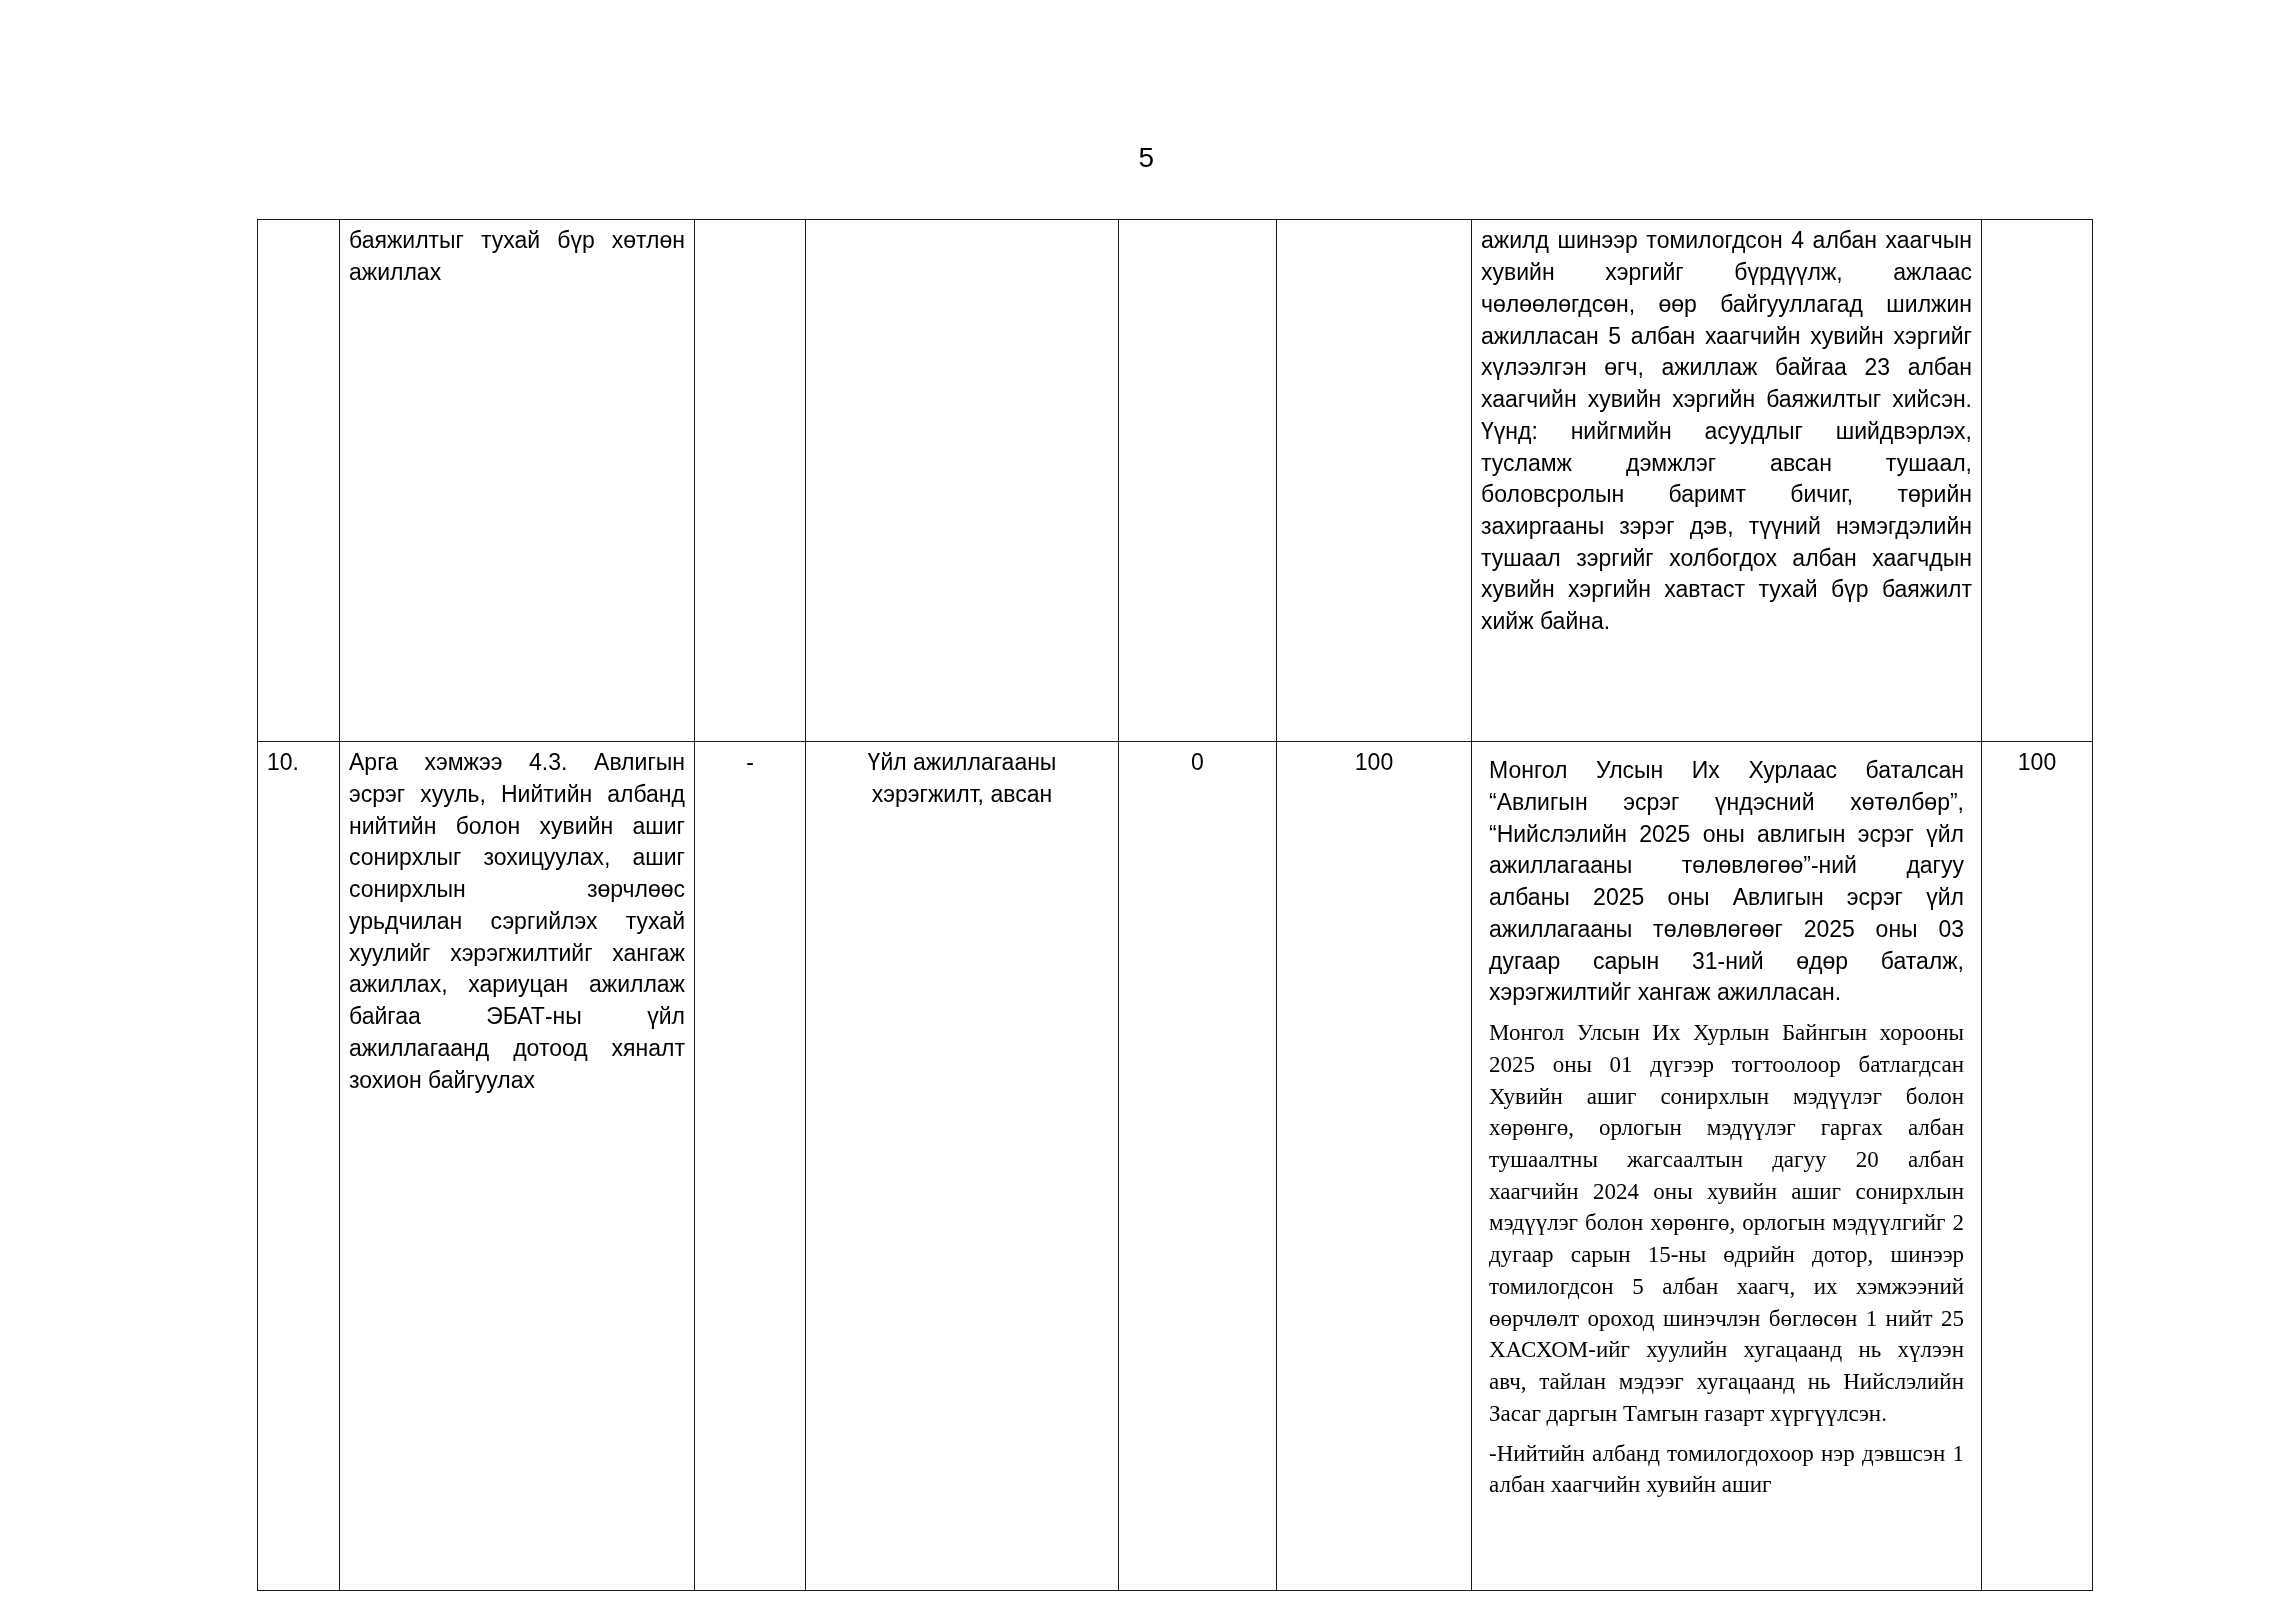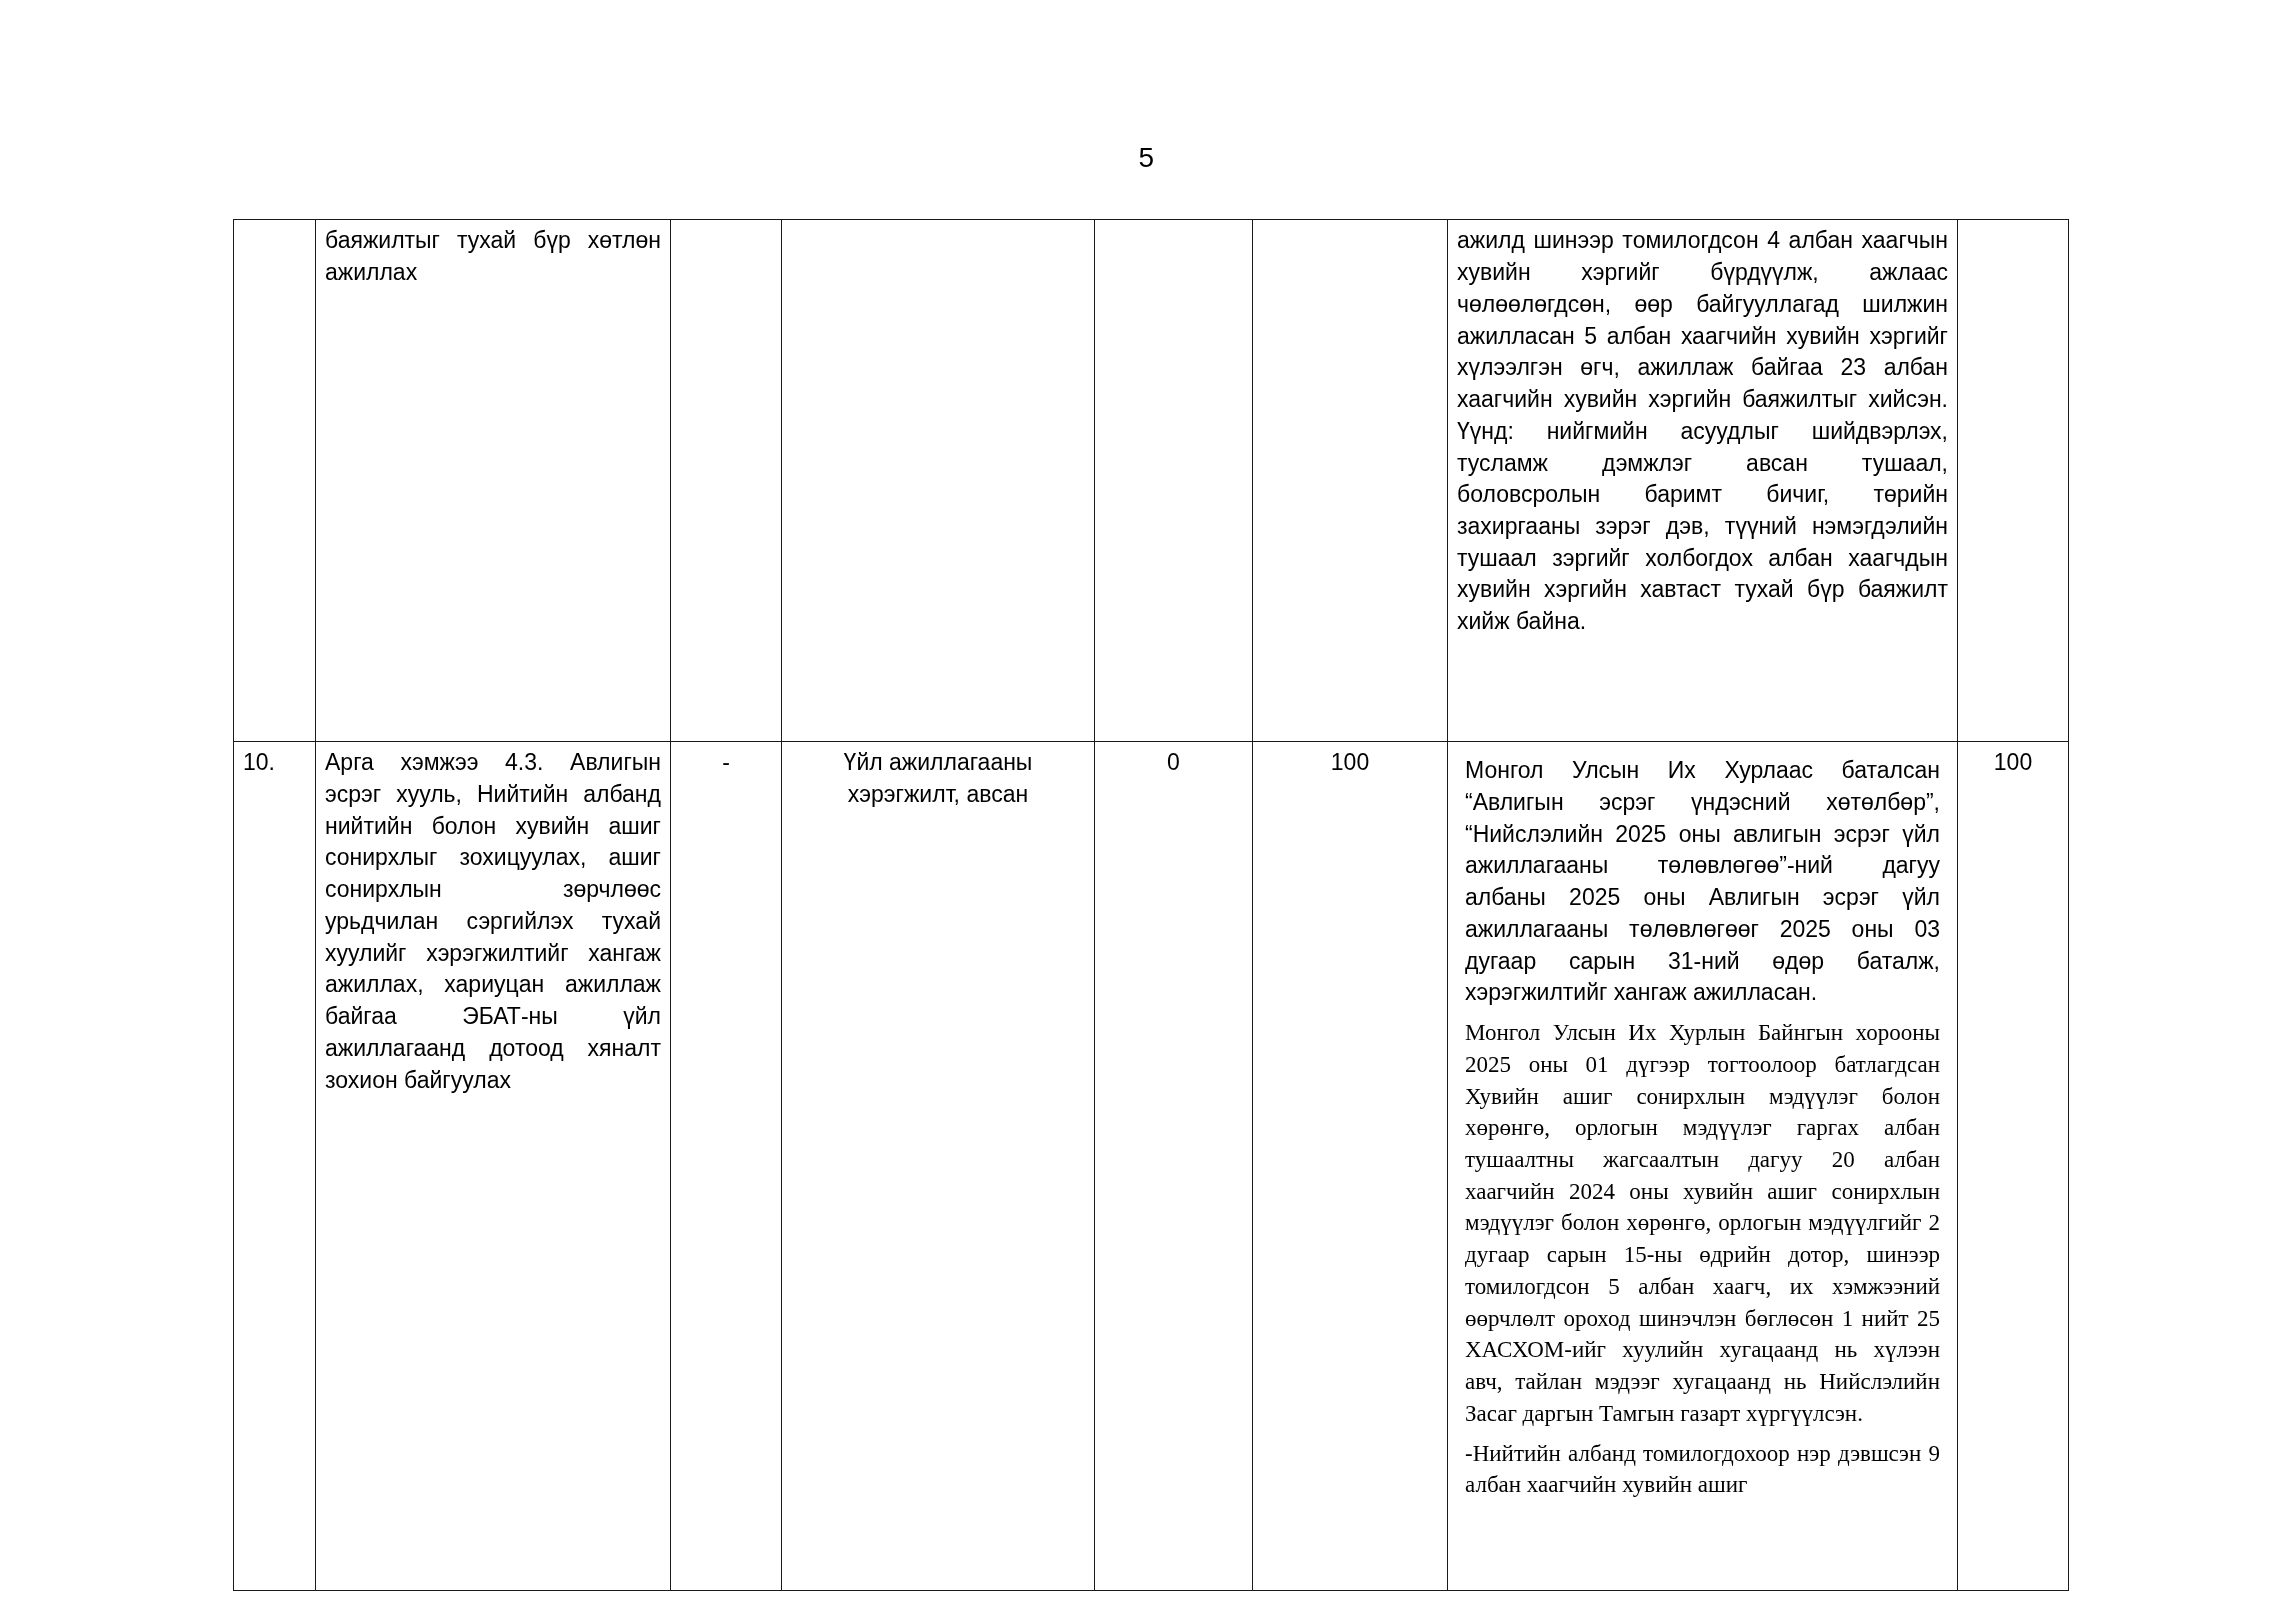--- a/index.html
+++ b/index.html
@@ -34,21 +34,21 @@
   }
   .faint-mark {
     position: absolute;
     top: 166px;
     left: 658px;
     font-size: 18px;
     color: #d8d8d8;
   }
   table.doc-table {
     position: absolute;
-    left: 233px;
+    left: 257px;
     top: 219px;
     width: 1836px;
     border-collapse: collapse;
     table-layout: fixed;
     border-radius: 16px;
   }
   table.doc-table td {
     border: 1.8px solid #1a1a1a;
     vertical-align: top;
     padding: 5.4px 9px;
@@ -142,21 +142,21 @@
       <tr class="row-second">
         <td class="no-cell">10.</td>
         <td class="task-cell just cell-pad-top">Арга хэмжээ 4.3. Авлигын эсрэг хууль, Нийтийн албанд нийтийн болон хувийн ашиг сонирхлыг зохицуулах, ашиг сонирхлын зөрчлөөс урьдчилан сэргийлэх тухай хуулийг хэрэгжилтийг хангаж ажиллах, хариуцан ажиллаж байгаа ЭБАТ-ны үйл ажиллагаанд дотоод хяналт зохион байгуулах</td>
         <td class="dash-cell">-</td>
         <td class="unit-cell">Үйл ажиллагааны хэрэгжилт, авсан</td>
         <td class="num-cell">0</td>
         <td class="num-cell">100</td>
         <td class="desc-cell just cell-pad-top">
           <p>Монгол Улсын Их Хурлаас баталсан “Авлигын эсрэг үндэсний хөтөлбөр”, “Нийслэлийн 2025 оны авлигын эсрэг үйл ажиллагааны төлөвлөгөө”-ний дагуу албаны 2025 оны Авлигын эсрэг үйл ажиллагааны төлөвлөгөөг 2025 оны 03 дугаар сарын 31-ний өдөр баталж, хэрэгжилтийг хангаж ажилласан.</p>
           <p>Монгол Улсын Их Хурлын Байнгын хорооны 2025 оны 01 дүгээр тогтоолоор батлагдсан Хувийн ашиг сонирхлын мэдүүлэг болон хөрөнгө, орлогын мэдүүлэг гаргах албан тушаалтны жагсаалтын дагуу 20 албан хаагчийн 2024 оны хувийн ашиг сонирхлын мэдүүлэг болон хөрөнгө, орлогын мэдүүлгийг 2 дугаар сарын 15-ны өдрийн дотор, шинээр томилогдсон 5 албан хаагч, их хэмжээний өөрчлөлт ороход шинэчлэн бөглөсөн 1 нийт 25 ХАСХОМ-ийг хуулийн хугацаанд нь хүлээн авч, тайлан мэдээг хугацаанд нь Нийслэлийн Засаг даргын Тамгын газарт хүргүүлсэн.</p>
-          <p>-Нийтийн албанд томилогдохоор нэр дэвшсэн 9 албан хаагчийн хувийн ашиг</p>
+          <p>-Нийтийн албанд томилогдохоор нэр дэвшсэн 1 албан хаагчийн хувийн ашиг</p>
         </td>
         <td class="score-cell">100</td>
       </tr>
     </tbody>
   </table>
 
 </div>
 
 
 </body></html>

